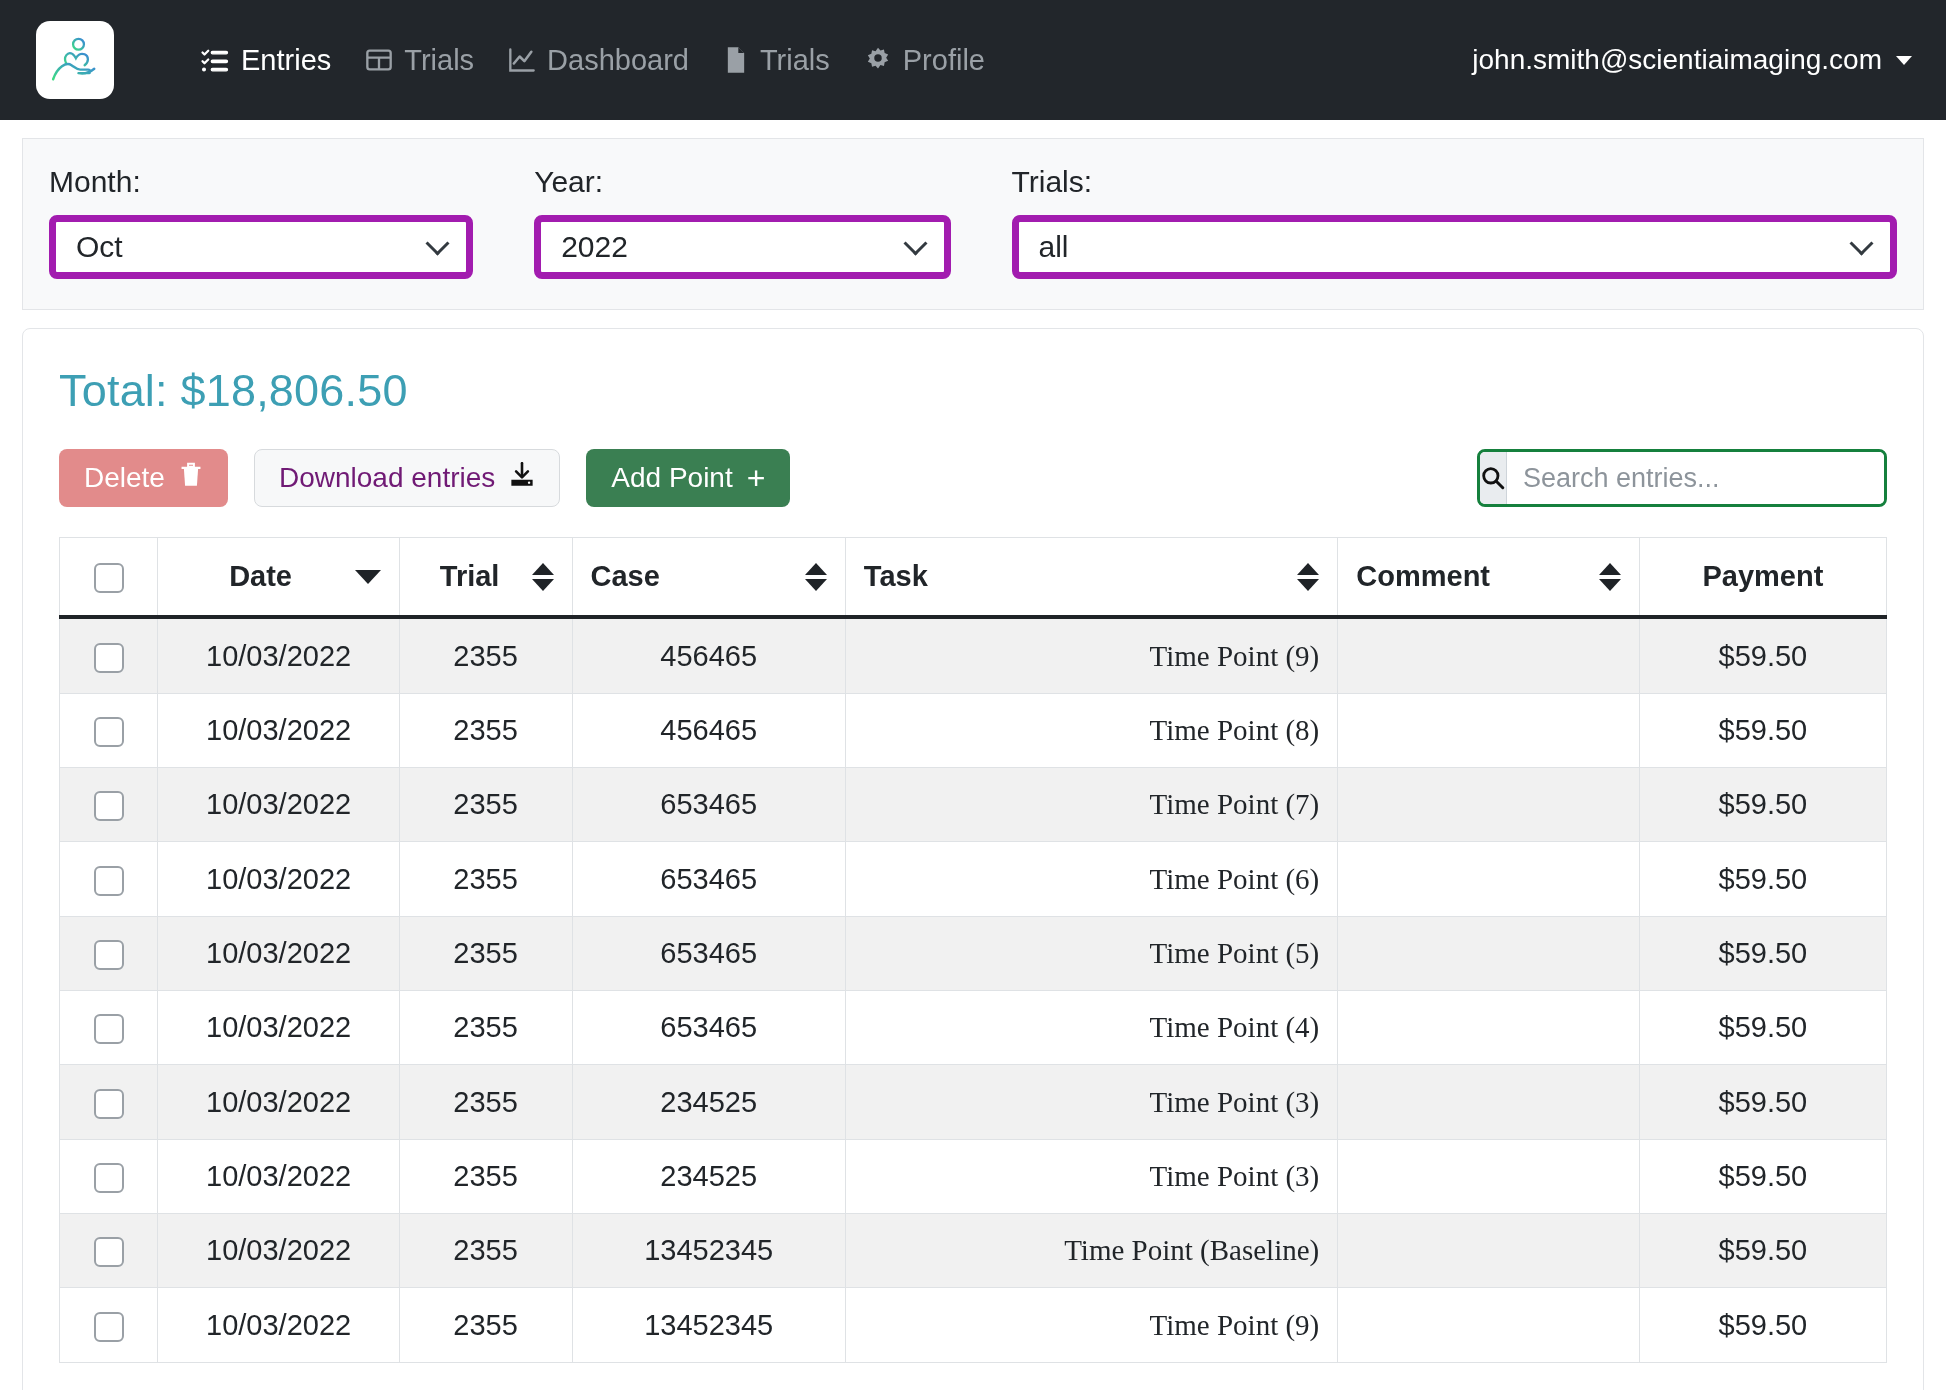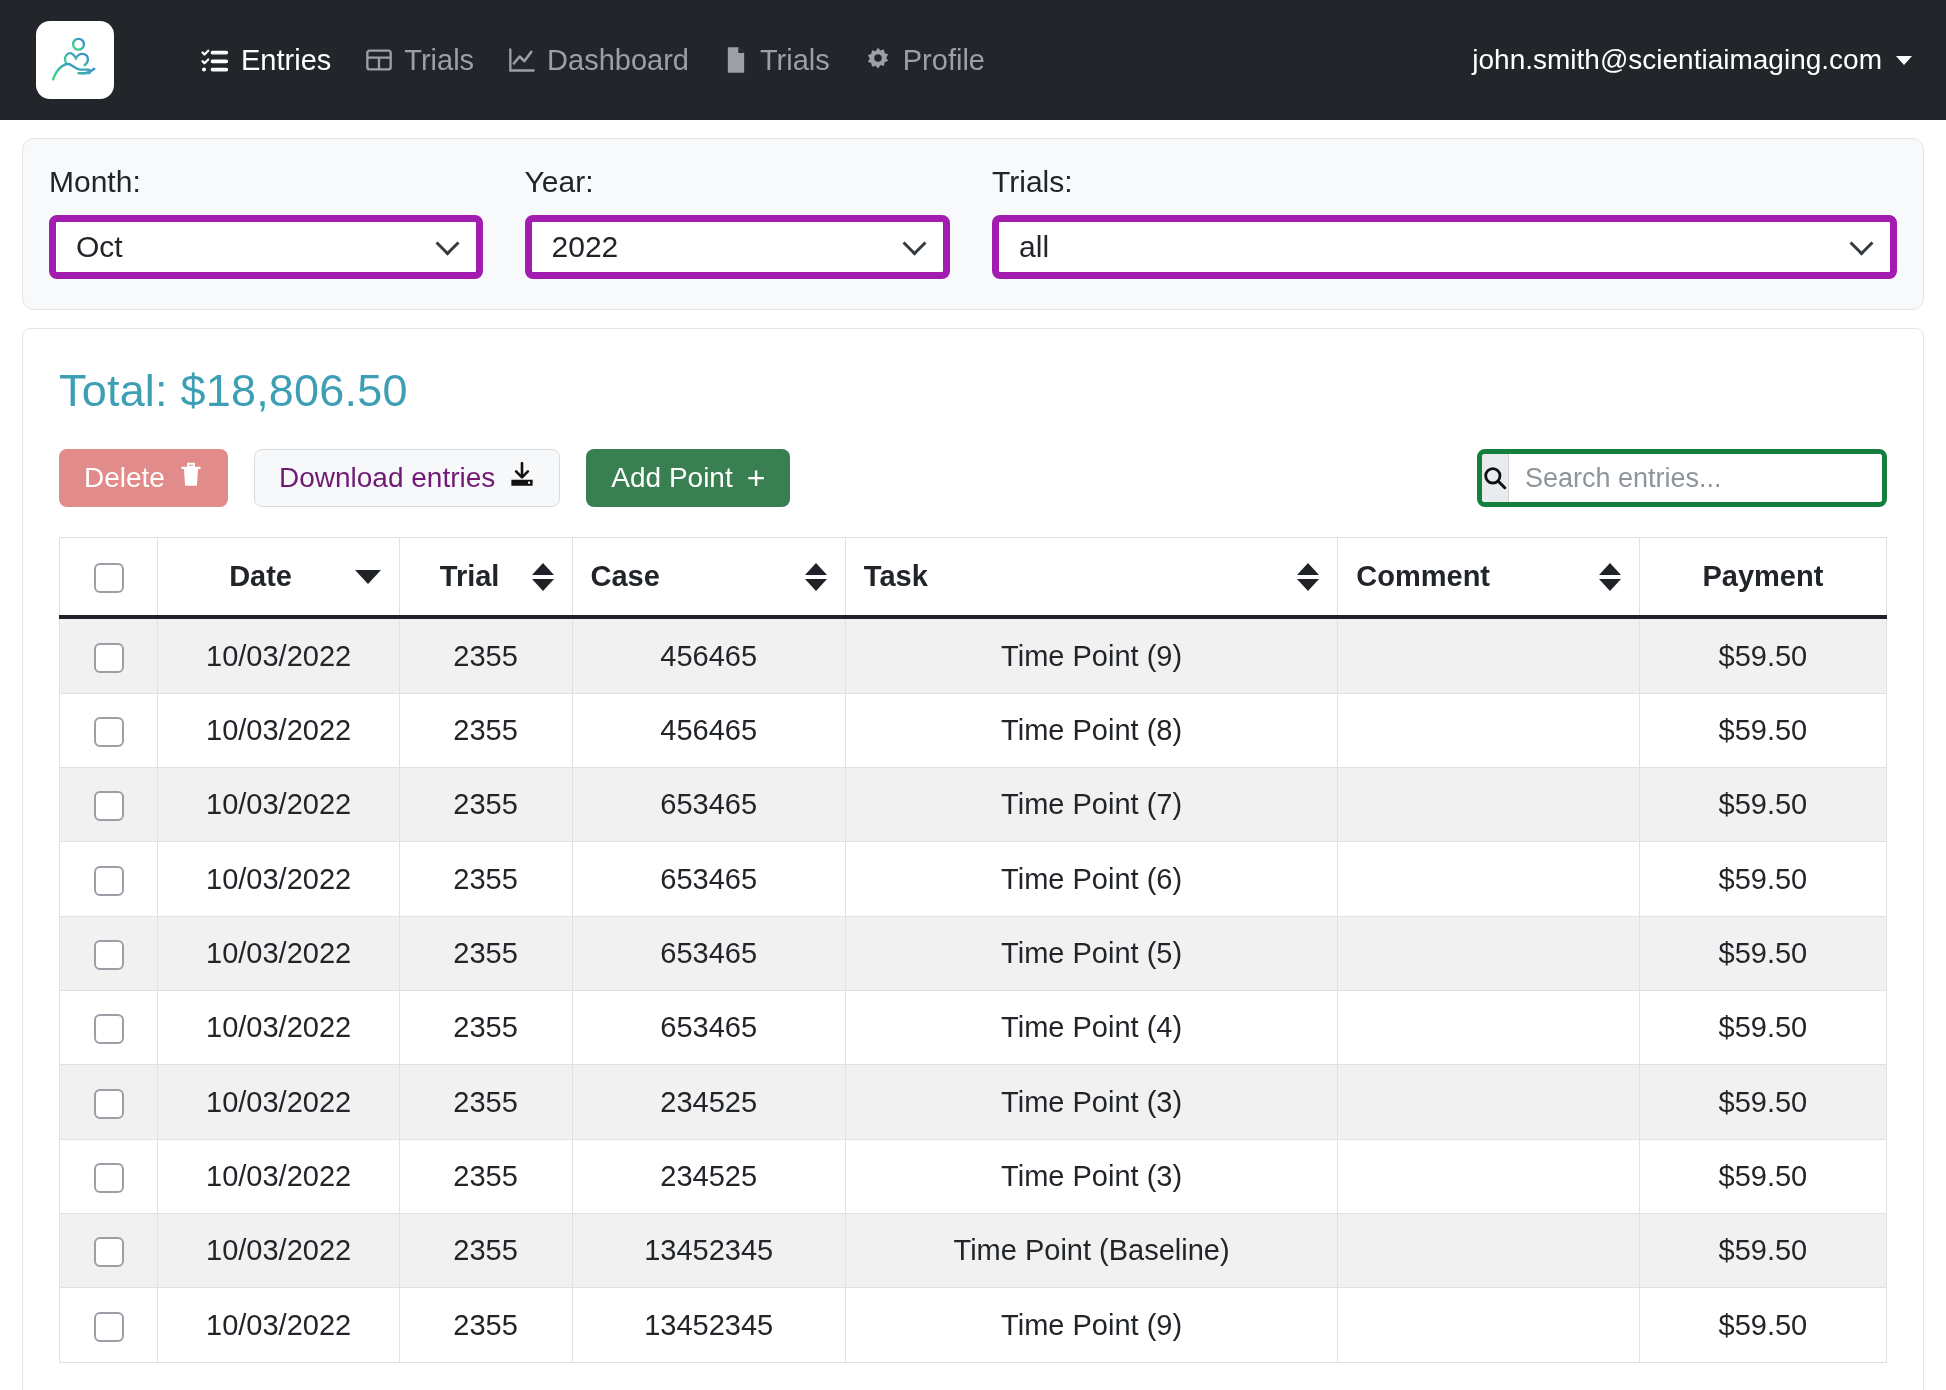--- a/index.html
+++ b/index.html
@@ -64,24 +64,24 @@
   }
 
   
   .page {
     padding: 18px 22px 0 22px;
     background: #ffffff;
   }
   .filter-card {
     background: #f8f9fa;
     border: 1px solid #e3e5e8;
-    border-radius: 12px;
+    border-radius: 0;
     padding: 26px 26px 30px 26px;
     display: flex;
-    gap: 42px;
+    gap: 61px;
     align-items: flex-start;
   }
   .filter-group { display: flex; flex-direction: column; }
   .filter-group.month { width: 434px; }
   .filter-group.year  { width: 426px; }
   .filter-group.trials { width: 906px; }
   .filter-label {
     font-size: 30px;
     color: #212529;
     margin-bottom: 16px;
@@ -146,21 +146,21 @@
   .btn-delete { background: #e28b8b; color: #ffffff; }
   .btn-download { background: #f7f8f9; color: #701a75; border-color: #d7dadd; }
   .btn-add { background: #3a7f52; color: #ffffff; }
   .plus-glyph { font-size: 32px; line-height: 1; font-weight: 300; }
 
   .search-wrap {
     margin-left: auto;
     display: flex;
     align-items: stretch;
     height: 58px;
-    border: 5px solid #15803d;
+    border: 3px solid #15803d;
     border-radius: 8px;
     overflow: hidden;
     width: 410px;
   }
   .search-icon-box {
     width: 62px;
     background: #e9ecef;
     display: flex; align-items: center; justify-content: center;
     border-right: 1px solid #ced4da;
   }
@@ -236,21 +236,21 @@
     border-top-width: 14px;
   }
 
   table.entries td {
     padding: 20px 18px;
     border: 1px solid #dfe2e5;
     text-align: center;
     white-space: nowrap;
     overflow: hidden;
   }
-  table.entries td.cell-task { text-align: center; }
+  table.entries td.cell-task { text-align: right; font-family: Liberation Serif, serif; }
   table.entries tbody tr:nth-child(odd) td { background: #f1f1f1; }
   table.entries tbody tr:nth-child(even) td { background: #ffffff; }
 
   .chk {
     width: 30px; height: 30px;
     border: 2px solid #9aa0a6;
     border-radius: 6px;
     background: #ffffff;
     display: inline-block;
     vertical-align: middle;

